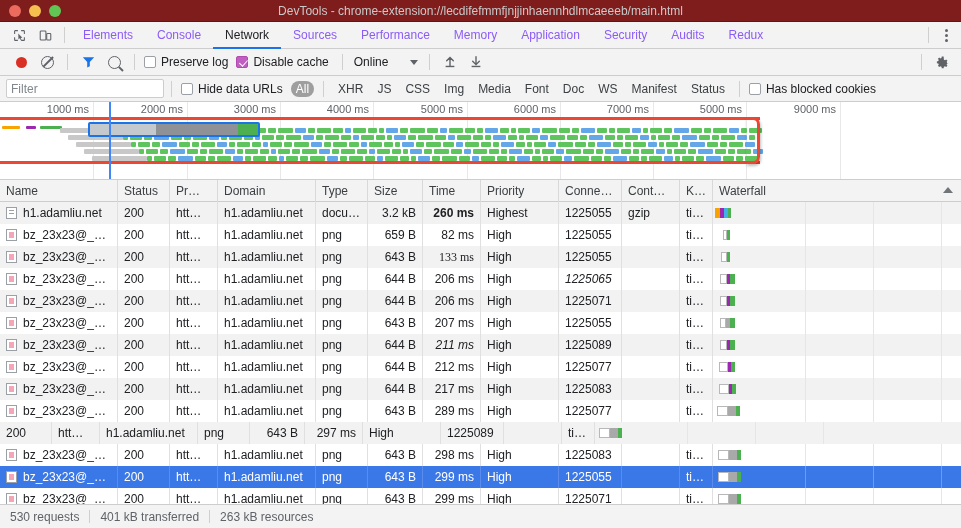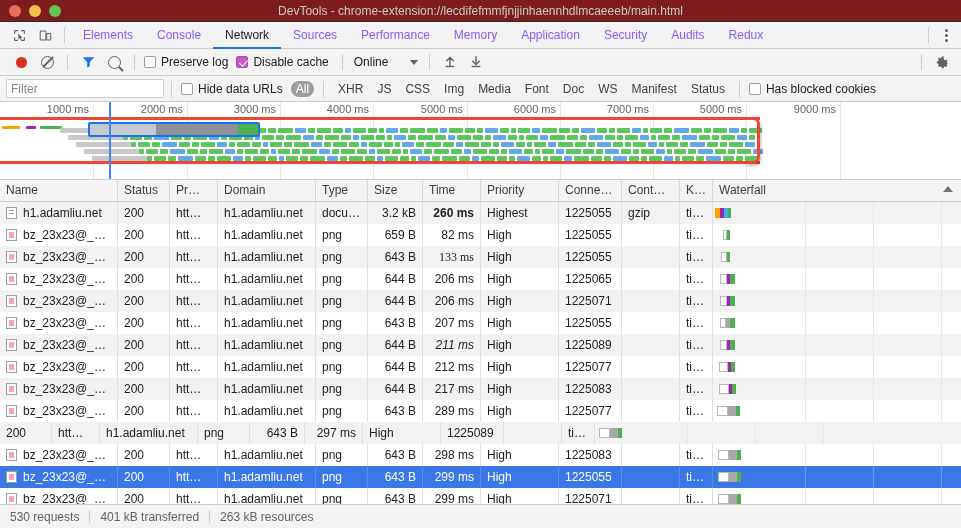--- a/index.html
+++ b/index.html
@@ -114,21 +114,21 @@
   }
   .ov-cursor { position: absolute; width: 2px; background: #4285f4; top: 0; bottom: 0; }
   .ov-selrow {
     position: absolute; border: 2px solid #1a73e8; border-radius: 2px; background: #c4c9ce;
   }
 
   
   .grid { flex: 1 1 auto; display: flex; flex-direction: column; overflow: hidden; min-height: 0; }
   .grid-head {
     display: flex; height: 22px; flex: 0 0 22px; background: #f3f3f3;
-    border-bottom: 1px solid #cdcdcd; align-items: flex-end;
+    border-bottom: 1px solid #cdcdcd; align-items: center;
   }
   .gh {
     font-size: 12px; color: #3c4043; padding: 0 6px; height: 22px; line-height: 22px;
     border-right: 1px solid #d9d9d9; overflow: hidden; white-space: nowrap;
     text-overflow: ellipsis; cursor: pointer; flex: 0 0 auto;
   }
   .gh.waterfall { flex: 1 1 auto; border-right: none; position: relative; }
   .sort-caret {
     position: absolute; right: 8px; top: 7px;
     width: 0; height: 0; border-left: 5px solid transparent; border-right: 5px solid transparent;
@@ -698,21 +698,21 @@
             <span class="ficon img"></span>
             <span style="overflow: hidden; text-overflow: ellipsis; white-space: nowrap;">bz_23x23@_2.…</span>
           </div>
           <div class="cell" style="flex: 0 0 52px;">200</div>
           <div class="cell" style="flex: 0 0 48px;">htt…</div>
           <div class="cell" style="flex: 0 0 98px;">h1.adamliu.net</div>
           <div class="cell" style="flex: 0 0 52px;">png</div>
           <div class="cell num" style="flex: 0 0 55px;">644 B</div>
           <div class="cell num" style="flex: 0 0 58px;">206 ms</div>
           <div class="cell" style="flex: 0 0 78px;">High</div>
-          <div class="cell" style="flex: 0 0 63px;">1225065</div>
+          <div class="cell" style="flex: 0 0 63px; font-style: italic;">1225065</div>
           <div class="cell" style="flex: 0 0 58px;"></div>
           <div class="cell" style="flex: 0 0 33px;">ti…</div>
           <div class="cell wf">
             <div class="wf-divider" style="left: 92px;"></div>
             <div class="wf-divider" style="left: 160px;"></div>
             <div class="wf-divider" style="left: 228px;"></div>
             <div class="bar queue" style="left: 7px; width: 7px;"></div>
             <div class="bar ssl" style="left: 14px; width: 3px;"></div>
             <div class="bar dl" style="left: 17px; width: 5px;"></div>
           </div>

